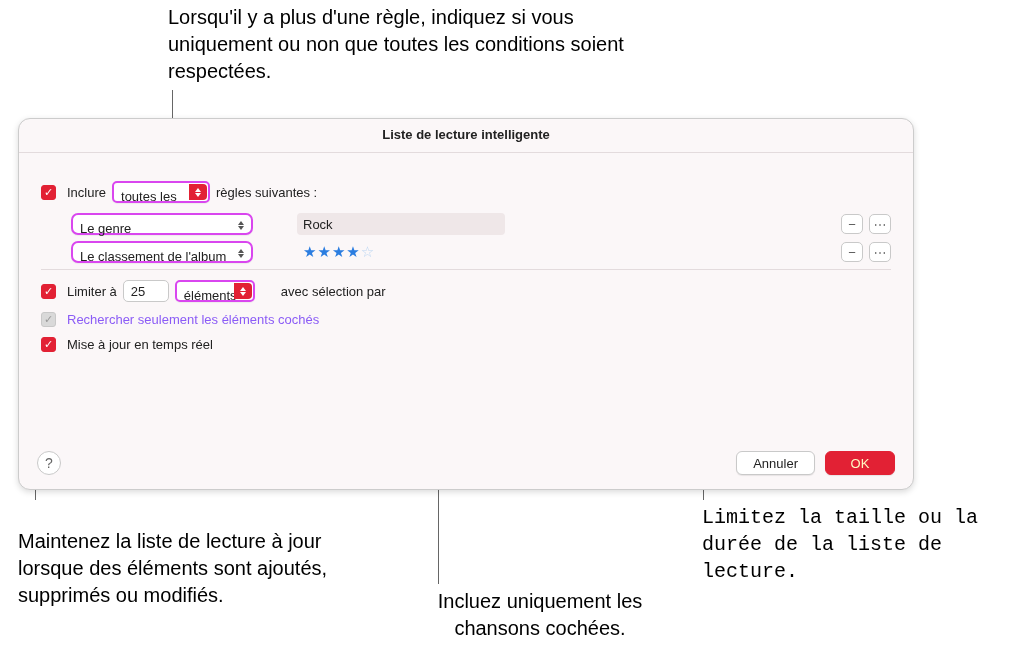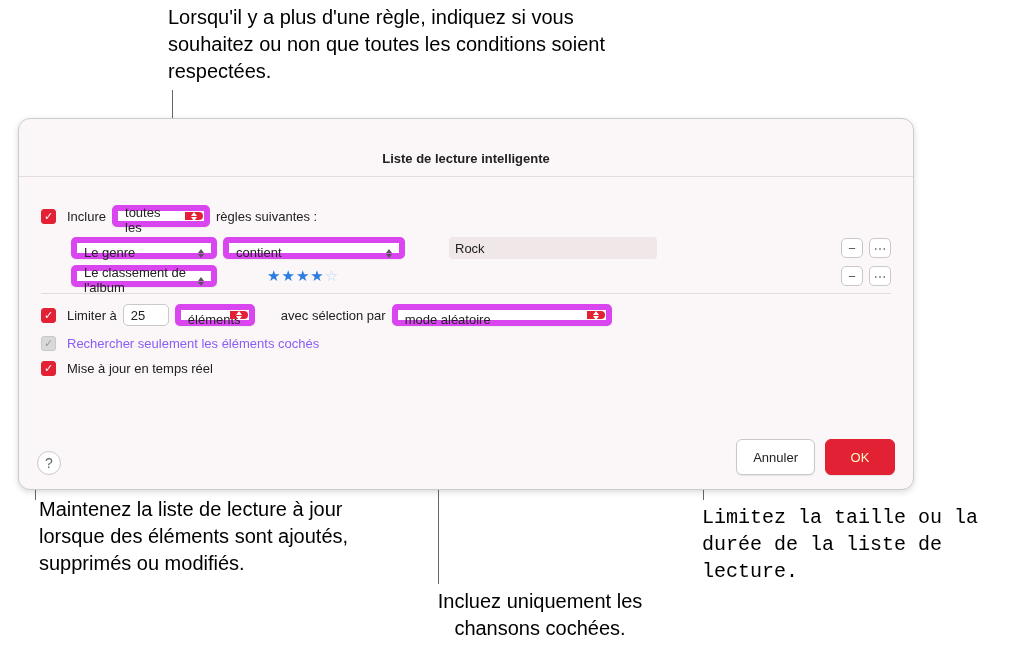--- a/index.html
+++ b/index.html
@@ -36,21 +36,20 @@
     background: #fbf7f8;
     border: 1px solid #ccc;
     border-radius: 12px;
     box-shadow: 0 2px 6px rgba(0,0,0,0.15);
   }
   .dialog-title {
     text-align: center;
     font-weight: 600;
     font-size: 13px;
     padding: 8px 0 6px 0;
-    margin-top: 24px;
   }
   .content {
     padding: 8px 22px 0 22px;
   }
   hr.sep {
     border: none;
     border-top: 1px solid #e3dbdd;
     margin: 4px 0 10px 0;
   }
 
@@ -83,21 +82,21 @@
 
   .lbl { vertical-align: middle; }
   .lbl.disabled { color: #8b5cf6; }
 
   
   .popup {
     display: inline-flex;
     align-items: center;
     height: 22px;
     background: #fff;
-    border: 6px solid #d946ef;
+    border: 2px solid #d946ef;
     border-radius: 5px;
     padding: 8px 18px 0 7px;
     font-size: 13px;
     vertical-align: middle;
     position: relative;
     box-shadow: 0 1px 1px rgba(0,0,0,0.05);
   }
   .popup .chev {
     position: absolute;
     right: 4px;
@@ -156,21 +155,21 @@
   .rules {
     margin: 8px 0 4px 30px;
   }
   .rule-row {
     display: flex;
     align-items: center;
     gap: 6px;
     margin-bottom: 6px;
   }
   .rule-row .popup { flex: 0 0 auto; }
-  .field-sel { width: 146px; justify-content: flex-start; }
+  .field-sel { width: 182px; justify-content: flex-start; border-radius: 7px; }
   .cond-sel { width: 182px; justify-content: flex-start; }
   .value-box {
     flex: 0 0 208px;
     height: 22px;
     display: inline-flex;
     align-items: center;
     padding: 0 6px;
     background: #efe7e8;
     border-radius: 4px;
     font-size: 13px;
@@ -195,21 +194,21 @@
   
   .footer {
     position: absolute;
     right: 18px;
     bottom: 14px;
     display: flex;
     gap: 10px;
     align-items: center;
   }
   .btn {
-    height: 36px;
+    height: 24px;
     padding: 0 16px;
     border-radius: 6px;
     border: 1px solid #c9c9c9;
     background: #fff;
     display: inline-flex;
     align-items: center;
     justify-content: center;
     font-size: 13px;
     box-shadow: 0 1px 1px rgba(0,0,0,0.08);
   }
@@ -231,24 +230,24 @@
     display: flex;
     align-items: center;
     justify-content: center;
     color: #666;
     font-size: 14px;
   }
 </style>
 </head>
 <body>
 
-<div class="callout" style="left:168px; top:4px; width:460px;">Lorsqu'il y a plus d'une règle, indiquez si vous souhaitez ou non que toutes les conditions soient respectées.</div>
+<div class="callout" style="left:168px; top:4px; width:460px;">Lorsqu'il y a plus d'une règle, indiquez si vous uniquement ou non que toutes les conditions soient respectées.</div>
 <div class="leader" style="left:172px; top:90px; width:1px; height:106px;"></div>
 
-<div class="callout" style="left:18px; top:496px; width:335px;margin-left:21px;">Maintenez la liste de lecture à jour lorsque des éléments sont ajoutés, supprimés ou modifiés.</div>
+<div class="callout" style="left:18px; top:528px; width:335px;">Maintenez la liste de lecture à jour lorsque des éléments sont ajoutés, supprimés ou modifiés.</div>
 <div class="leader" style="left:35px; top:424px; width:1px; height:76px;"></div>
 
 <div class="callout" style="left:410px; top:588px; width:260px;text-align:center;">Incluez uniquement les chansons cochées.</div>
 <div class="leader" style="left:438px; top:392px; width:1px; height:192px;"></div>
 
 <div class="callout" style="left:702px; top:504px; width:320px;font-family:Liberation Mono, monospace;">Limitez la taille ou la durée de la liste de lecture.</div>
 <div class="leader" style="left:703px; top:348px; width:1px; height:152px;"></div>
 
 <div class="dialog">
   <div class="dialog-title">Liste de lecture intelligente</div>
@@ -267,27 +266,20 @@
         </span>
       </span>
       <span class="lbl">règles suivantes :</span>
     </div>
 
     <div class="rules">
 
       <div class="rule-row">
         <span class="popup field-sel">
           <span>Le genre</span>
-          <span class="chev">
-            <span class="tri-up"></span>
-              <span class="tri-down"></span>
-          </span>
-        </span>
-        <span class="popup cond-sel">
-          <span>contient</span>
           <span class="chev">
             <span class="tri-up"></span>
               <span class="tri-down"></span>
           </span>
         </span>
         <span class="value-box">
           <span>Rock</span>
         </span>
         <span class="spacer"></span>
         <span class="round-btn">−</span>
@@ -321,27 +313,20 @@
         <span>25</span>
       </span>
       <span class="popup red" style="width:80px;">
         <span>éléments</span>
         <span class="chev-box">
           <span class="tri-up"></span>
             <span class="tri-down"></span>
         </span>
       </span>
       <span class="lbl" style="margin-left:20px;">avec sélection par</span>
-      <span class="popup red" style="width:220px;">
-        <span>mode aléatoire</span>
-        <span class="chev-box">
-          <span class="tri-up"></span>
-            <span class="tri-down"></span>
-        </span>
-      </span>
     </div>
 
     <div class="row">
       <span class="cb disabled checked">✓</span>
       <span class="lbl disabled">Rechercher seulement les éléments cochés</span>
     </div>
 
     <div class="row">
       <span class="cb checked">✓</span>
       <span class="lbl">Mise à jour en temps réel</span>

